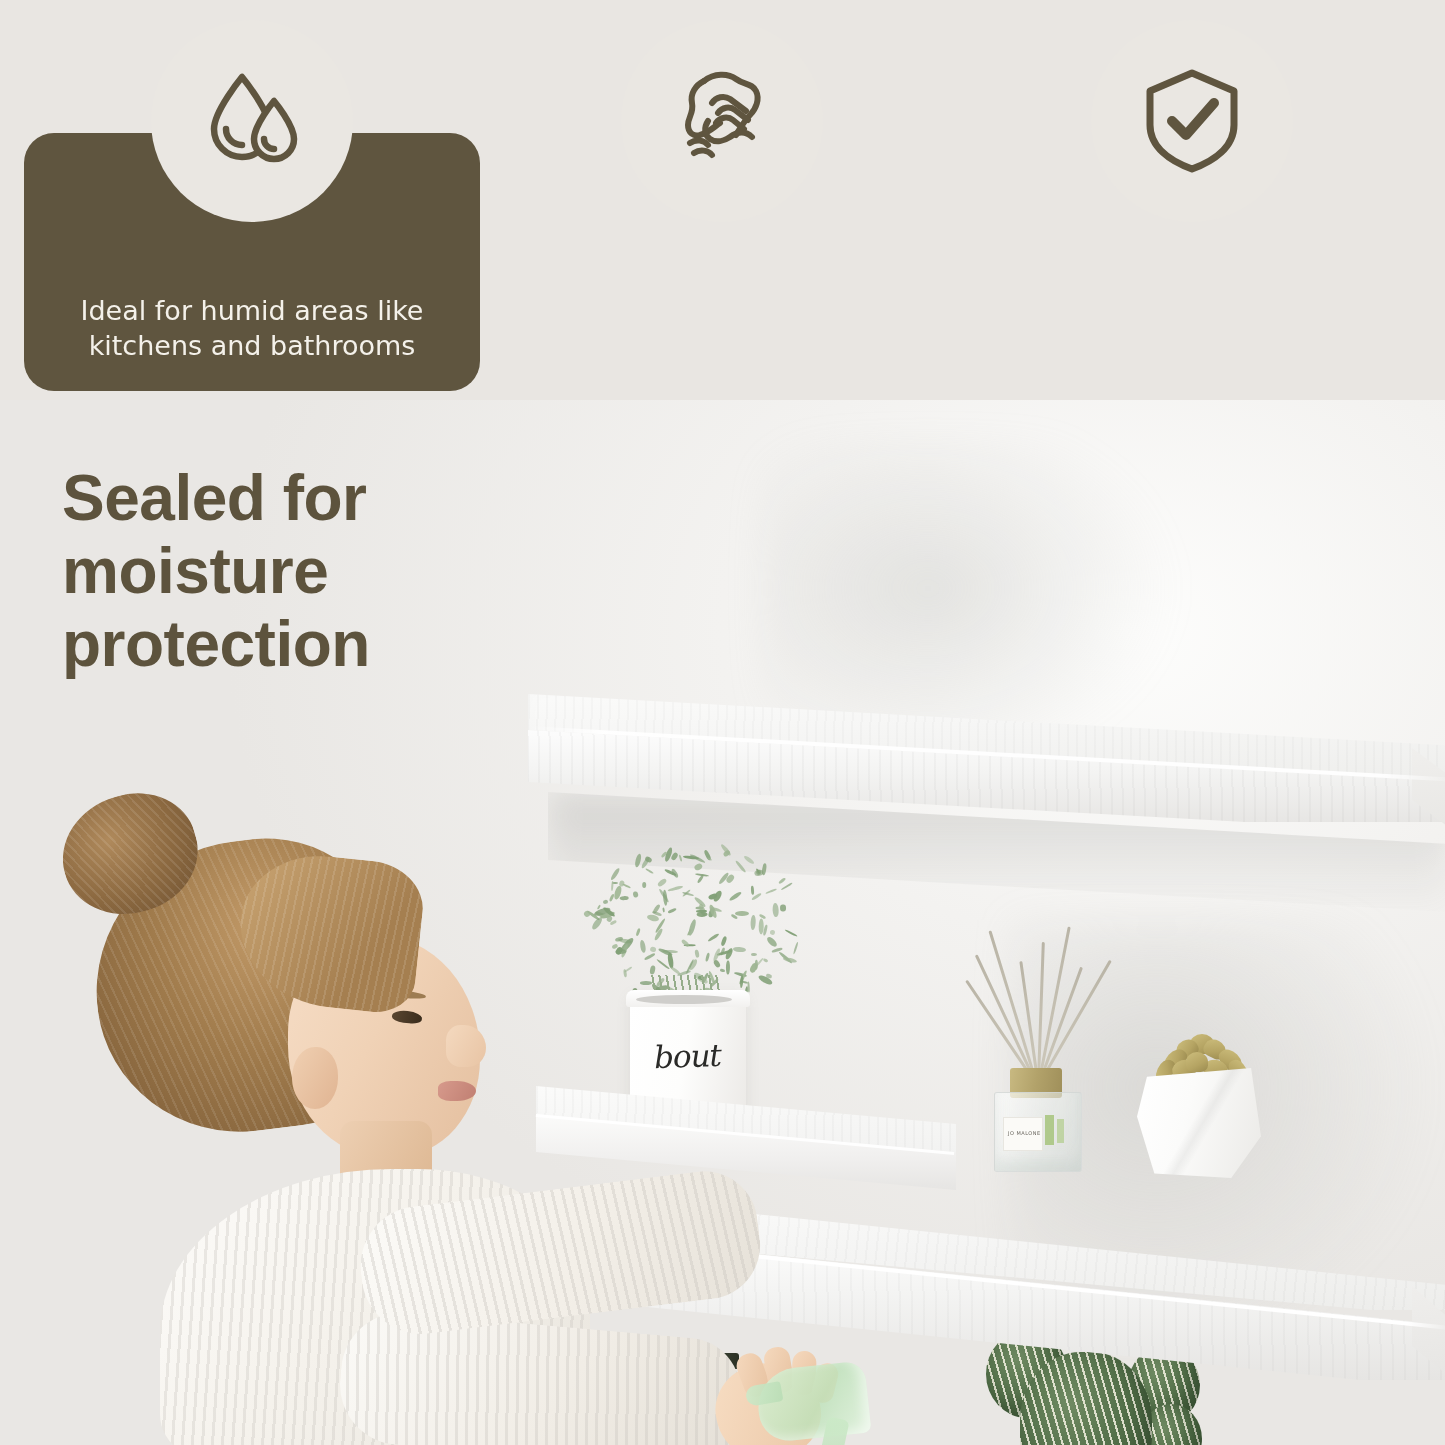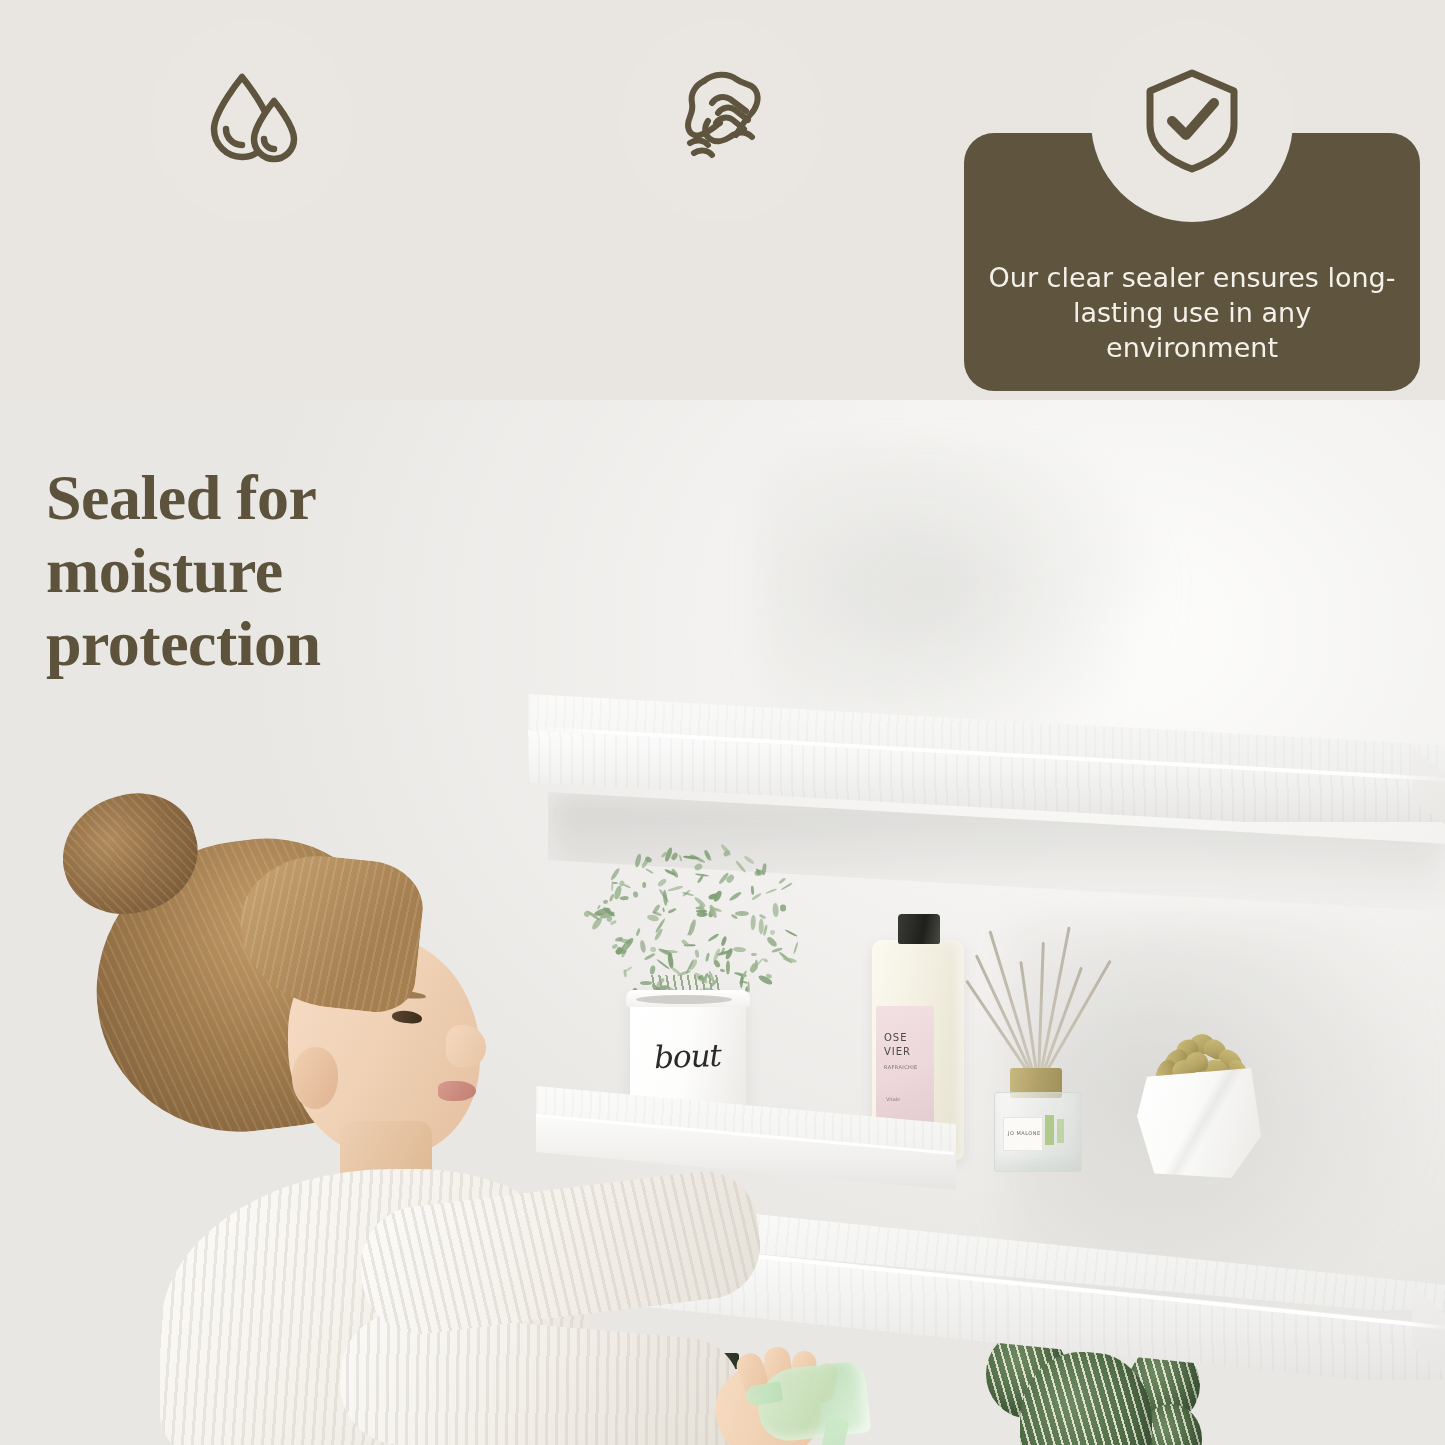--- a/index.html
+++ b/index.html
@@ -386,24 +386,24 @@
     position:absolute; top:20px; width:202px; height:202px;
     border-radius:50%; background:#eae7e2;
     display:flex; align-items:center; justify-content:center;
   }
   .ic-1 { left:151px; }
   .ic-2 { left:621px; }
   .ic-3 { left:1091px; }
 
   
   .headline {
-    position:absolute; left:46px; top:462px; width:430px;
+    position:absolute; left:62px; top:462px; width:430px;
     font-size:64px; line-height:1.14; font-weight:bold;
     color:#5d533d; letter-spacing:-.5px;
-    font-family:Liberation Serif, serif;
+    font-family:Liberation Sans, sans-serif;
   }
 </style>
 </head>
 <body>
 
 <div class="scene">
   <div class="wall"></div>
   <div class="wall-soft1"></div>
   <div class="wall-soft2"></div>
 
@@ -571,29 +571,20 @@
       <i style="left: 169.324px; top: 83.2971px; width: 13.8163px; height: 4.88487px; transform: rotate(0.330448deg); background: rgb(159, 182, 148); opacity: 0.93;"></i>
     </div>
   <div class="fern-stems"></div>
   <div class="pot-white">
     <div class="rim">
         <div class="rim-in"></div>
       </div>
     <div class="pot-script">bout</div>
   </div>
 
-  <div class="bottle-diff">
-    <div class="neck"></div>
-    <div class="label">
-      <div class="lt1">OSE</div>
-      <div class="lt2">VIER</div>
-      <div class="lt3">RAFRAICHIE</div>
-      <div class="lt4">Vitale</div>
-    </div>
-  </div>
 
   <div class="diffuser">
     <div class="reeds" id="reeds">
         <i style="transform: rotate(-34deg); height: 120px; left: 44px;"></i>
         <i style="transform: rotate(-25deg); height: 138px; left: 45.2px;"></i>
         <i style="transform: rotate(-17deg); height: 156px; left: 46.4px;"></i>
         <i style="transform: rotate(-8deg); height: 120px; left: 47.6px;"></i>
         <i style="transform: rotate(2deg); height: 138px; left: 48.8px;"></i>
         <i style="transform: rotate(11deg); height: 156px; left: 50px;"></i>
         <i style="transform: rotate(20deg); height: 120px; left: 51.2px;"></i>
@@ -688,20 +679,23 @@
   <div class="spray">
 
     <div class="trigger"></div>
     <div class="nozzle"></div>
     <div class="lever"></div>
   </div>
 </div>
 
 <div class="badges">
 
+  <div class="badge badge-1">
+    <div class="badge-text">Ideal for humid areas like kitchens and bathrooms</div>
+  </div>
   <div class="icon-circle ic-1">
     <svg width="124" height="124" viewBox="0 0 124 124" fill="none" stroke="#5f553f" stroke-width="6.5" stroke-linecap="round" stroke-linejoin="round">
       <path d="M52 18 C52 18 24 52 24 70 A28 28 0 0 0 80 70 C80 52 52 18 52 18 Z"></path>
       <path d="M36 70 A16 16 0 0 0 52 86"></path>
       <path d="M84 42 C84 42 64 66 64 80 A20 20 0 0 0 104 80 C104 66 84 42 84 42 Z" fill="#eae7e2"></path>
       <path d="M74 80 A10 10 0 0 0 84 90"></path>
     </svg>
   </div>
 
   <div class="icon-circle ic-2">
@@ -710,23 +704,20 @@
       <path d="M44 22 C54 14 68 14 76 20 C84 26 92 24 96 32 C100 40 96 50 90 56 C84 62 80 70 76 76"></path>
       <path d="M52 44 C56 38 64 36 70 40 L86 52"></path>
       <path d="M58 54 C62 48 70 47 75 51 L88 61"></path>
       <path d="M56 64 C60 58 68 57 73 61 L84 70"></path>
       <path d="M48 62 C44 68 44 76 50 80 C56 84 64 82 70 78 C78 72 86 72 92 78"></path>
       <path d="M30 84 C36 80 44 81 48 86"></path>
       <path d="M34 94 C40 90 48 91 52 96"></path>
     </svg>
   </div>
 
-  <div class="badge badge-3">
-    <div class="badge-text">Our clear sealer ensures long-lasting use in any environment</div>
-  </div>
   <div class="icon-circle ic-3">
     <svg width="124" height="124" viewBox="0 0 124 124" fill="none" stroke="#5f553f" stroke-width="7" stroke-linecap="round" stroke-linejoin="round">
       <path d="M62 14 L104 32 L104 66 C104 88 84 102 62 110 C40 102 20 88 20 66 L20 32 Z"></path>
       <path d="M42 62 L56 76 L84 44" stroke-width="10"></path>
     </svg>
   </div>
 </div>
 
 <div class="headline">Sealed for moisture protection</div>
 

